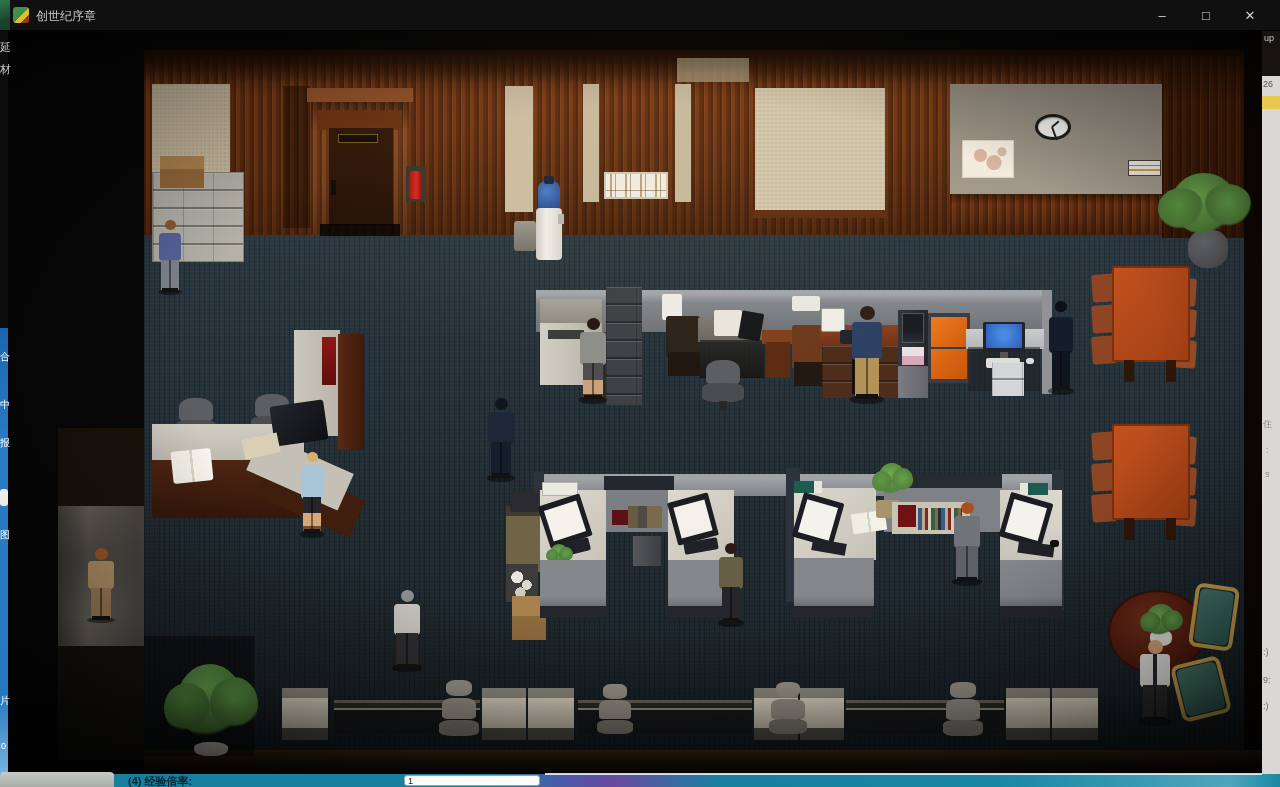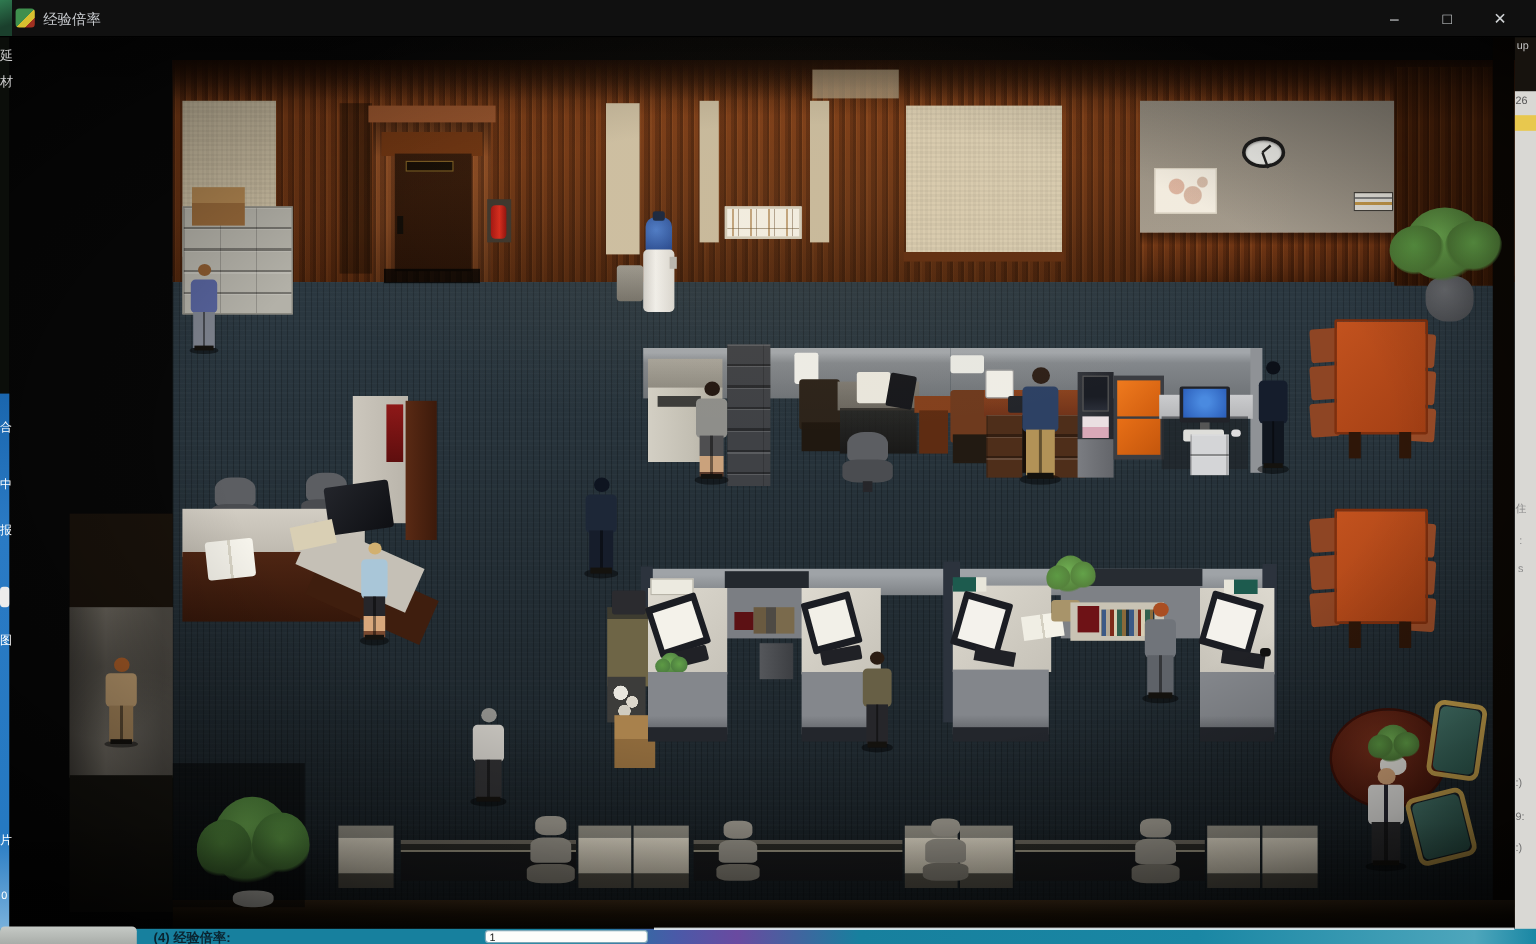--- a/index.html
+++ b/index.html
@@ -432,21 +432,21 @@
     <span class="frag" style="left: 1266px; top: 446px; color: rgb(138, 138, 138); font-size: 9px;">:</span>
     <span class="frag" style="left: 1265px; top: 470px; color: rgb(138, 138, 138); font-size: 9px;">s</span>
     <span class="frag" style="left: 1263px; top: 648px; color: rgb(112, 112, 112); font-size: 9px;">:)</span>
     <span class="frag" style="left: 1263px; top: 676px; color: rgb(112, 112, 112); font-size: 9px;">9:</span>
     <span class="frag" style="left: 1263px; top: 702px; color: rgb(112, 112, 112); font-size: 9px;">:)</span>
   </div>
 
 <div id="titlebar">
   <div id="wp-sliver"></div>
   <span id="app-icon"></span>
-  <span id="win-title">经验倍率</span>
+  <span id="win-title">创世纪序章</span>
   <div id="win-controls">
     <button>–</button>
     <button>□</button>
     <button>✕</button>
   </div>
 </div>
 
 <div id="bottombar">
   <div class="bb-line"></div>
   <div class="bb-btn"></div>

